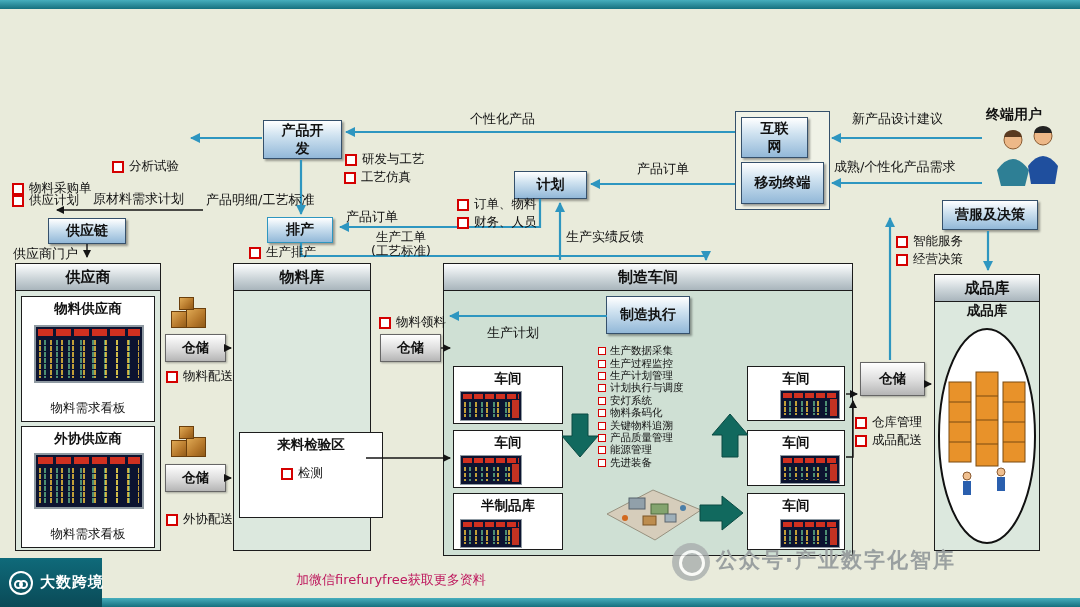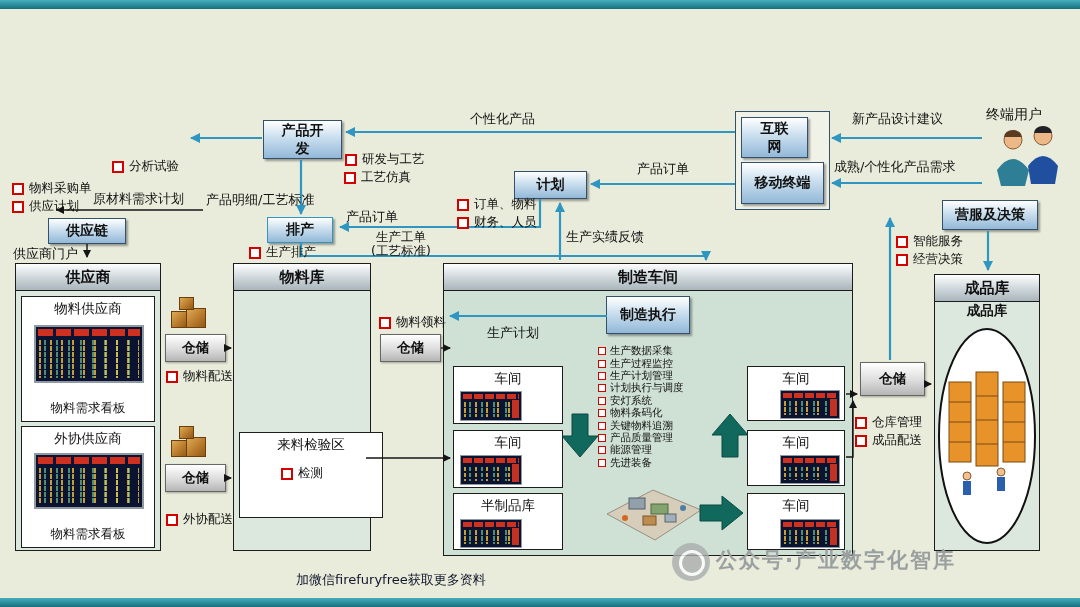--- a/index.html
+++ b/index.html
@@ -18,21 +18,21 @@
   .storage{display:flex;align-items:center;justify-content:center;font-size:13.5px;font-weight:bold;
         background:linear-gradient(180deg,#ffffff 0%,#dcdcdc 55%,#b5b5b5 100%);
         border:1.2px solid #666;box-shadow:1px 1px 2px rgba(0,0,0,.3);z-index:3}
 
   .col{border:1.6px solid #1c1c1c;background:#dce8de;z-index:1}
   .col.ws{background:#cfe0d4}
   .col .hdr{height:27px;border-bottom:1.6px solid #1c1c1c;display:flex;align-items:center;justify-content:center;
         font-weight:bold;font-size:15px;
         background:linear-gradient(180deg,#fdfefe 0%,#ccd5d9 55%,#a9b5bc 100%)}
   .wbox{position:absolute;background:#fff;border:1.5px solid #1c1c1c;z-index:2}
-  .wtitle{text-align:center;font-weight:normal;font-size:13.5px;margin-top:3px}
+  .wtitle{text-align:center;font-weight:bold;font-size:13.5px;margin-top:3px}
   .cap{position:absolute;bottom:4px;left:0;width:100%;text-align:center;font-size:12.5px}
 
   .bullet{position:absolute;display:flex;align-items:center;gap:5px;font-size:12.5px;white-space:nowrap;z-index:6}
   .bullet::before{content:"";width:8px;height:8px;border:2px solid #d40000;background:#fff;flex:none;display:block}
   .bullet.sm{position:static;font-size:10.5px;gap:4px;height:12.4px}
   .bullet.sm::before{width:6px;height:6px;border-width:1.6px}
   .elbl{position:absolute;font-size:13px;white-space:nowrap;z-index:6}
 
   .kanban{position:absolute;background:#0c1330;border:2px solid #8f9aa2;z-index:3}
   .kanban .kb-head{height:7px;margin:2px 2px 1px;background:repeating-linear-gradient(90deg,#d03020 0 15px,#0c1330 15px 18px)}
@@ -58,21 +58,21 @@
   .edges{position:absolute;left:0;top:0;z-index:5;pointer-events:none}
   .gfx{position:absolute;z-index:3}
 
   .brand{left:0;top:558px;width:102px;height:49px;display:flex;align-items:center;gap:7px;padding:0 9px;
         background:linear-gradient(180deg,#0f6a7a,#0a4a57);z-index:8}
   .brand .ring{width:24px;height:24px;border:2.5px solid #fff;border-radius:50%;position:relative;flex:none}
   .brand .ring::before,.brand .ring::after{content:"";position:absolute;top:7px;width:5px;height:5px;border:2px solid #fff;border-radius:50%}
   .brand .ring::before{left:3px}
   .brand .ring::after{right:3px}
   .brand .btxt{color:#fff;font-weight:bold;font-size:15px;letter-spacing:1px;white-space:nowrap}
-  .wm-c{left:296px;top:571px;font-size:13px;color:#0f172a;z-index:8}
+  .wm-c{left:296px;top:571px;font-size:13px;color:#be185d;z-index:8}
   .wm-cam{left:672px;top:543px;width:38px;height:38px;border-radius:50%;background:#a9aeae;opacity:.8;z-index:8}
   .wm-cam::after{content:"";position:absolute;left:7px;top:7px;width:20px;height:20px;border:3px solid #fff;border-radius:50%}
   .wm-r{left:716px;top:546px;font-size:21px;font-weight:bold;color:#9aa0a0;letter-spacing:2px;z-index:8}
 </style>
 </head>
 <body>
 
 <div class="canvas">
 
   <div class="abs strip" style="top:0"></div>
@@ -228,32 +228,32 @@
     <div class="c" style="left:1px;top:14px;width:17px;height:17px"></div>
     <div class="c" style="left:16px;top:11px;width:20px;height:20px"></div>
     <div class="c" style="left:9px;top:0;width:15px;height:13px"></div>
   </div>
   <div class="crates" style="left:170px;top:426px">
     <div class="c" style="left:1px;top:14px;width:17px;height:17px"></div>
     <div class="c" style="left:16px;top:11px;width:20px;height:20px"></div>
     <div class="c" style="left:9px;top:0;width:15px;height:13px"></div>
   </div>
 
-  <div class="abs" style="left:986px;top:106px;font-weight:normal;font-size:14px;z-index:6">终端用户</div>
+  <div class="abs" style="left:986px;top:106px;font-weight:bold;font-size:14px;z-index:6">终端用户</div>
   <svg class="gfx" style="left:986px;top:122px" width="86" height="66" viewBox="0 0 86 66">
     <circle cx="27" cy="18" r="9" fill="#edb888" stroke="#8a5a30"></circle>
     <path d="M18 15 a9 7 0 0 1 18 0 z" fill="#5a3a20"></path>
     <path d="M11 48 q16 -22 32 0 l-4 16 h-24 z" fill="#2e7f95"></path>
     <circle cx="57" cy="14" r="9" fill="#edb888" stroke="#8a5a30"></circle>
     <path d="M48 11 a9 7 0 0 1 18 0 z" fill="#222"></path>
     <path d="M42 44 q15 -20 30 0 l-3 18 h-24 z" fill="#1f4f9e"></path>
   </svg>
 
   <div class="bullet" style="left:12px;top:180px">物料采购单</div>
-  <div class="bullet" style="left:12px;top:198px">供应计划</div>
+  <div class="bullet" style="left:12px;top:192px">供应计划</div>
   <div class="bullet" style="left:112px;top:158px">分析试验</div>
   <div class="bullet" style="left:345px;top:151px">研发与工艺</div>
   <div class="bullet" style="left:344px;top:169px">工艺仿真</div>
   <div class="bullet" style="left:457px;top:196px">订单、物料</div>
   <div class="bullet" style="left:457px;top:214px">财务、人员</div>
   <div class="bullet" style="left:249px;top:244px">生产排产</div>
   <div class="bullet" style="left:379px;top:314px">物料领料</div>
   <div class="bullet" style="left:896px;top:233px">智能服务</div>
   <div class="bullet" style="left:896px;top:251px">经营决策</div>
   <div class="bullet" style="left:855px;top:414px">仓库管理</div>
@@ -308,17 +308,21 @@
       <path d="M846 457 H853 V401" marker-end="url(#mk)"></path>
       <path d="M925 384 H931" marker-end="url(#mk)"></path>
     </g>
     <g fill="#11695e" stroke="#0a4a42" stroke-width="1">
       <path d="M572 414 h16 v22 h10 l-18 21 -18 -21 h10 z"></path>
       <path d="M722 457 v-22 h-10 l18 -21 18 21 h-10 v22 z"></path>
       <path d="M700 505 h22 v-9 l21 17 -21 17 v-9 h-22 z"></path>
     </g>
   </svg>
 
+  <div class="abs brand">
+    <span class="ring"></span>
+    <span class="btxt">大数跨境</span>
+  </div>
   <div class="abs wm-c">加微信firefuryfree获取更多资料</div>
   <div class="abs wm-cam"></div>
   <div class="abs wm-r">公众号·产业数字化智库</div>
 
 </div>
 
 </body></html>

